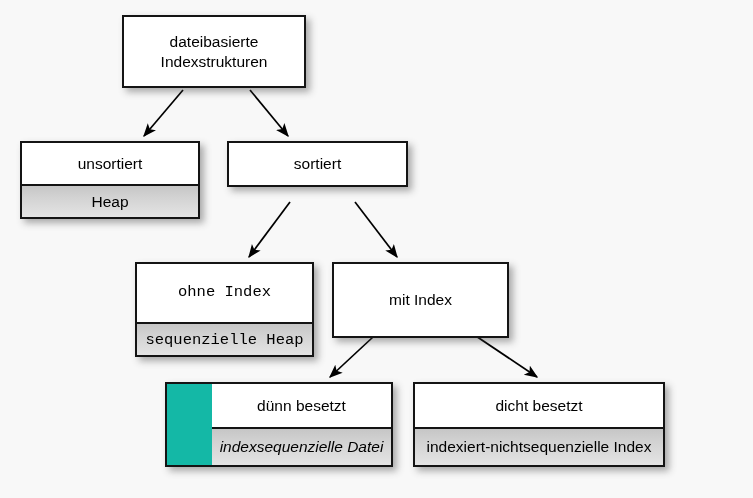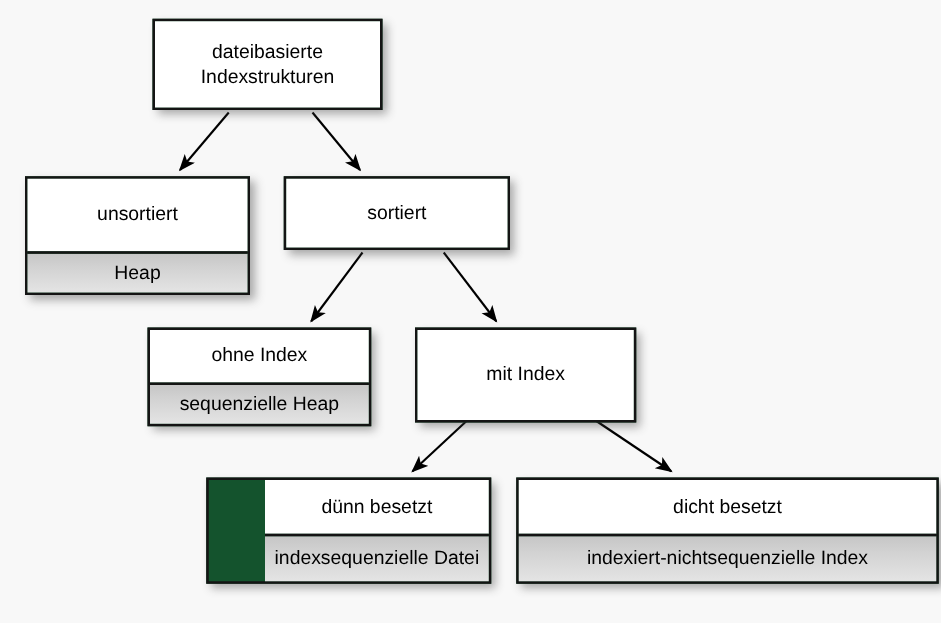--- a/index.html
+++ b/index.html
@@ -24,21 +24,21 @@
     left: 0;
     top: 0;
     width: 753px;
     height: 498px;
     pointer-events: none;
   }
   .node {
     position: absolute;
     box-sizing: border-box;
     border: 2px solid #141414;
-    background: #14532d;
+    background: #14b8a6;
     box-shadow: 4px 4px 7px rgba(60,60,60,0.42);
     display: flex;
     flex-direction: column;
     z-index: 2;
   }
   .node .title {
     flex: 1 1 auto;
     display: flex;
     align-items: center;
     justify-content: center;
@@ -59,30 +59,30 @@
     text-align: left;
     border-top: 2px solid #141414;
     background: linear-gradient(to bottom, #c6c6c6 0%, #d2d2d2 35%, #e4e4e4 100%);
     color: #000000;
     font-size: 15.5px;
     padding: 2px 6px;
     box-sizing: border-box;
   }
   
   #node-root      { left: 122px; top: 15px;  width: 184px; height: 73px; }
-  #node-unsorted  { left: 20px;  top: 141px; width: 180px; height: 95px; }
-  #node-sorted    { left: 227px; top: 141px; width: 181px; height: 59px; }
-  #node-noindex   { left: 118px; top: 262px; width: 179px; height: 79px; }
+  #node-unsorted  { left: 20px;  top: 141px; width: 180px; height: 78px; }
+  #node-sorted    { left: 227px; top: 141px; width: 181px; height: 46px; }
+  #node-noindex   { left: 135px; top: 262px; width: 179px; height: 95px; font-family: Liberation Mono, monospace; }
   #node-withindex { left: 332px; top: 262px; width: 177px; height: 76px; }
   #node-sparse    { left: 165px; top: 382px; width: 228px; height: 85px; padding-left: 45px; }
-  #node-dense     { left: 413px; top: 382px; width: 338px; height: 85px; }
+  #node-dense     { left: 413px; top: 382px; width: 252px; height: 85px; }
 
   #node-unsorted .sub  { height: 33px; }
   #node-noindex .sub   { height: 33px; }
-  #node-sparse .sub    { height: 38px; }
+  #node-sparse .sub    { height: 38px; font-style: italic; }
   #node-dense .sub     { height: 38px; }
 </style>
 </head>
 <body>
 
 <div id="canvas">
 
   <svg class="arrow-layer" viewBox="0 0 753 498">
     <defs>
       <marker id="ah" markerWidth="9" markerHeight="9" refX="7.2" refY="3.2" orient="auto" markerUnits="strokeWidth">

